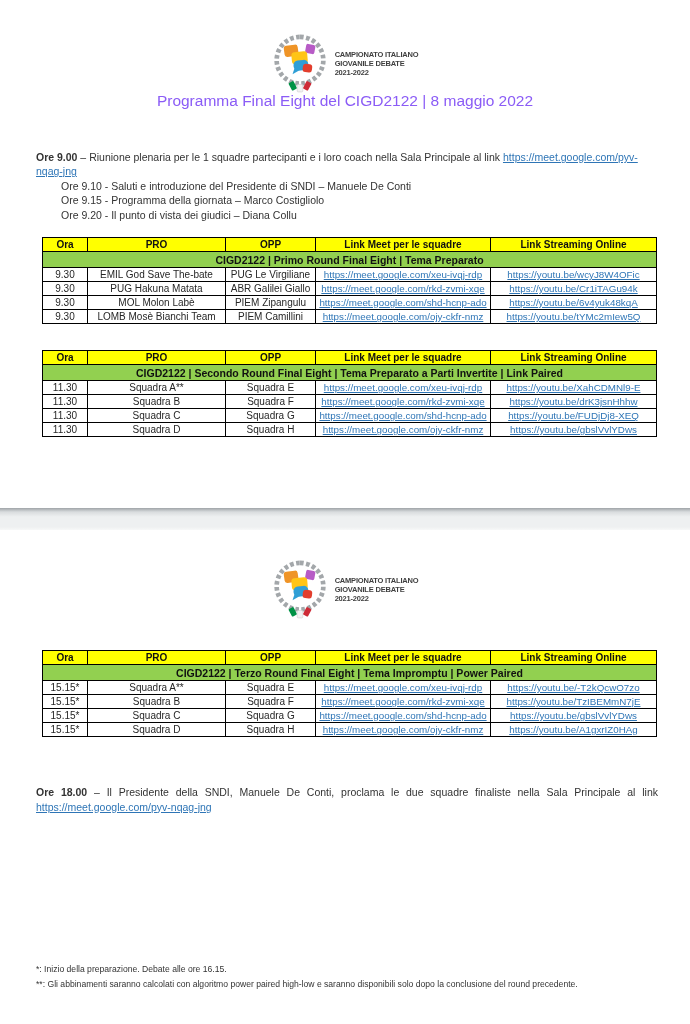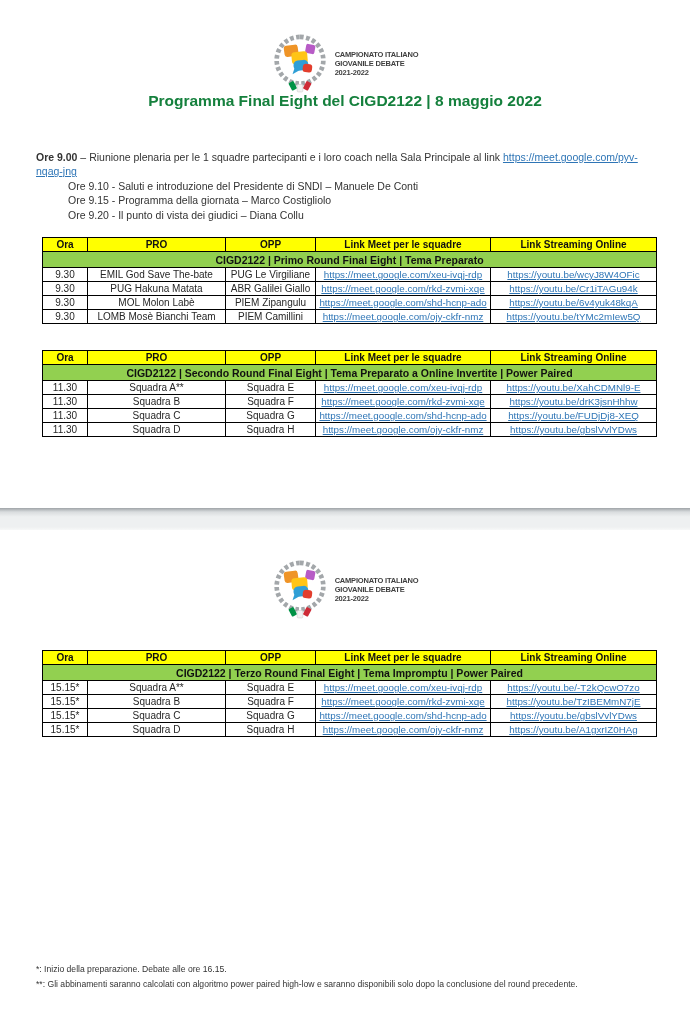--- a/index.html
+++ b/index.html
@@ -24,26 +24,26 @@
     position:absolute; left:0; right:0;
     display:flex; justify-content:center; align-items:center; gap:7px;
   }
   .page-1 .logo-block { top:33px; }
   .page-2 .logo-block { top:29px; }
   .logo-text { font-size:7.5px; font-weight:bold; line-height:1.2; color:#3f3f3f; letter-spacing:-0.2px; }
 
   
   .doc-title {
     position:absolute; top:92px; left:0; width:100%;
-    text-align:center; font-size:15.5px; font-weight:bold; color:#15803d;
+    text-align:center; font-size:15.5px; font-weight:normal; color:#8b5cf6;
   }
 
   
   .intro { position:absolute; top:150px; left:36px; right:28px; font-size:10.5px; line-height:14.4px; color:#333; }
-  .intro .sub { margin-left:32px; }
+  .intro .sub { margin-left:25px; }
   a.doclink { color:#2e75b6; text-decoration:underline; cursor:pointer; }
 
   
   table.round {
     position:absolute; left:42px; width:614px;
     border-collapse:collapse; table-layout:fixed;
     font-size:10px;
   }
   .tbl-1 { top:237px; }
   .tbl-2 { top:350px; }
@@ -163,21 +163,21 @@
   <table class="round tbl-2">
     <colgroup>
         <col style="width:45px">
         <col style="width:138px">
         <col style="width:90px">
         <col style="width:175px">
         <col style="width:166px">
       </colgroup>
     <tbody>
       <tr class="tbl-title">
-          <td colspan="5">CIGD2122 | Secondo Round Final Eight | Tema Preparato a Online Invertite | Power Paired</td>
+          <td colspan="5">CIGD2122 | Secondo Round Final Eight | Tema Preparato a Parti Invertite | Link Paired</td>
         </tr>
     </tbody>
     <thead>
       <tr>
         <th>Ora</th>
         <th>PRO</th>
         <th>OPP</th>
         <th>Link Meet per le squadre</th>
         <th>Link Streaming Online</th>
       </tr>
@@ -288,19 +288,22 @@
         <tr>
           <td>15.15*</td>
           <td>Squadra D</td>
           <td>Squadra H</td>
           <td><a href="#">https://meet.google.com/ojy-ckfr-nmz</a></td>
           <td><a href="#">https://youtu.be/A1gxrIZ0HAg</a></td>
         </tr>
       </tbody>
   </table>
 
+  <div class="closing">
+    <b>Ore 18.00</b><span> – Il Presidente della SNDI, Manuele De Conti, proclama le due squadre finaliste nella Sala Principale al link </span><a class="doclink" href="#">https://meet.google.com/pyv-nqag-jng</a>
+  </div>
 
   <div class="footnotes">
     <div>*: Inizio della preparazione. Debate alle ore 16.15.</div>
     <div>**: Gli abbinamenti saranno calcolati con algoritmo power paired high-low e saranno disponibili solo dopo la conclusione del round precedente.</div>
   </div>
 
 </div>
 
 </body></html>

